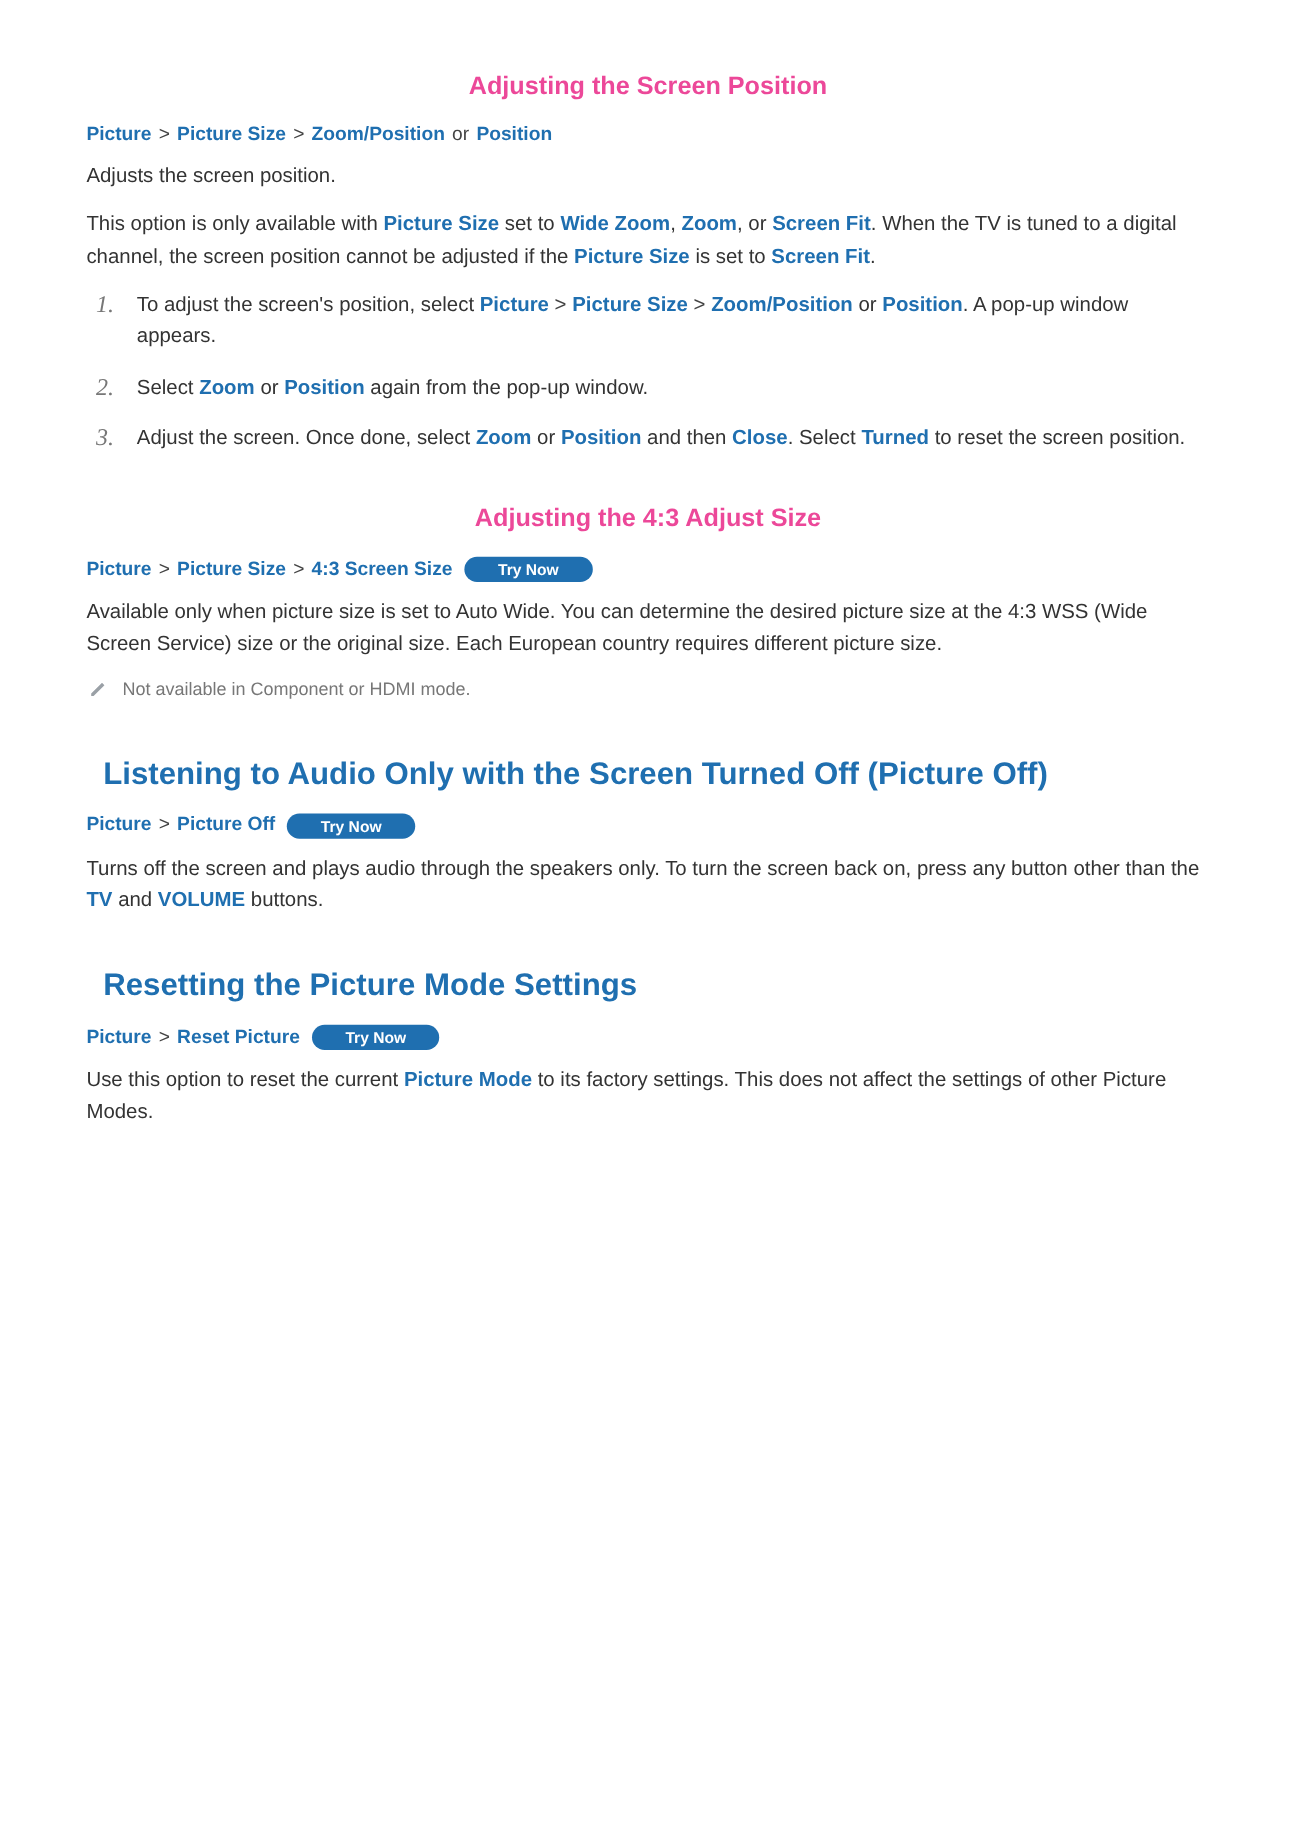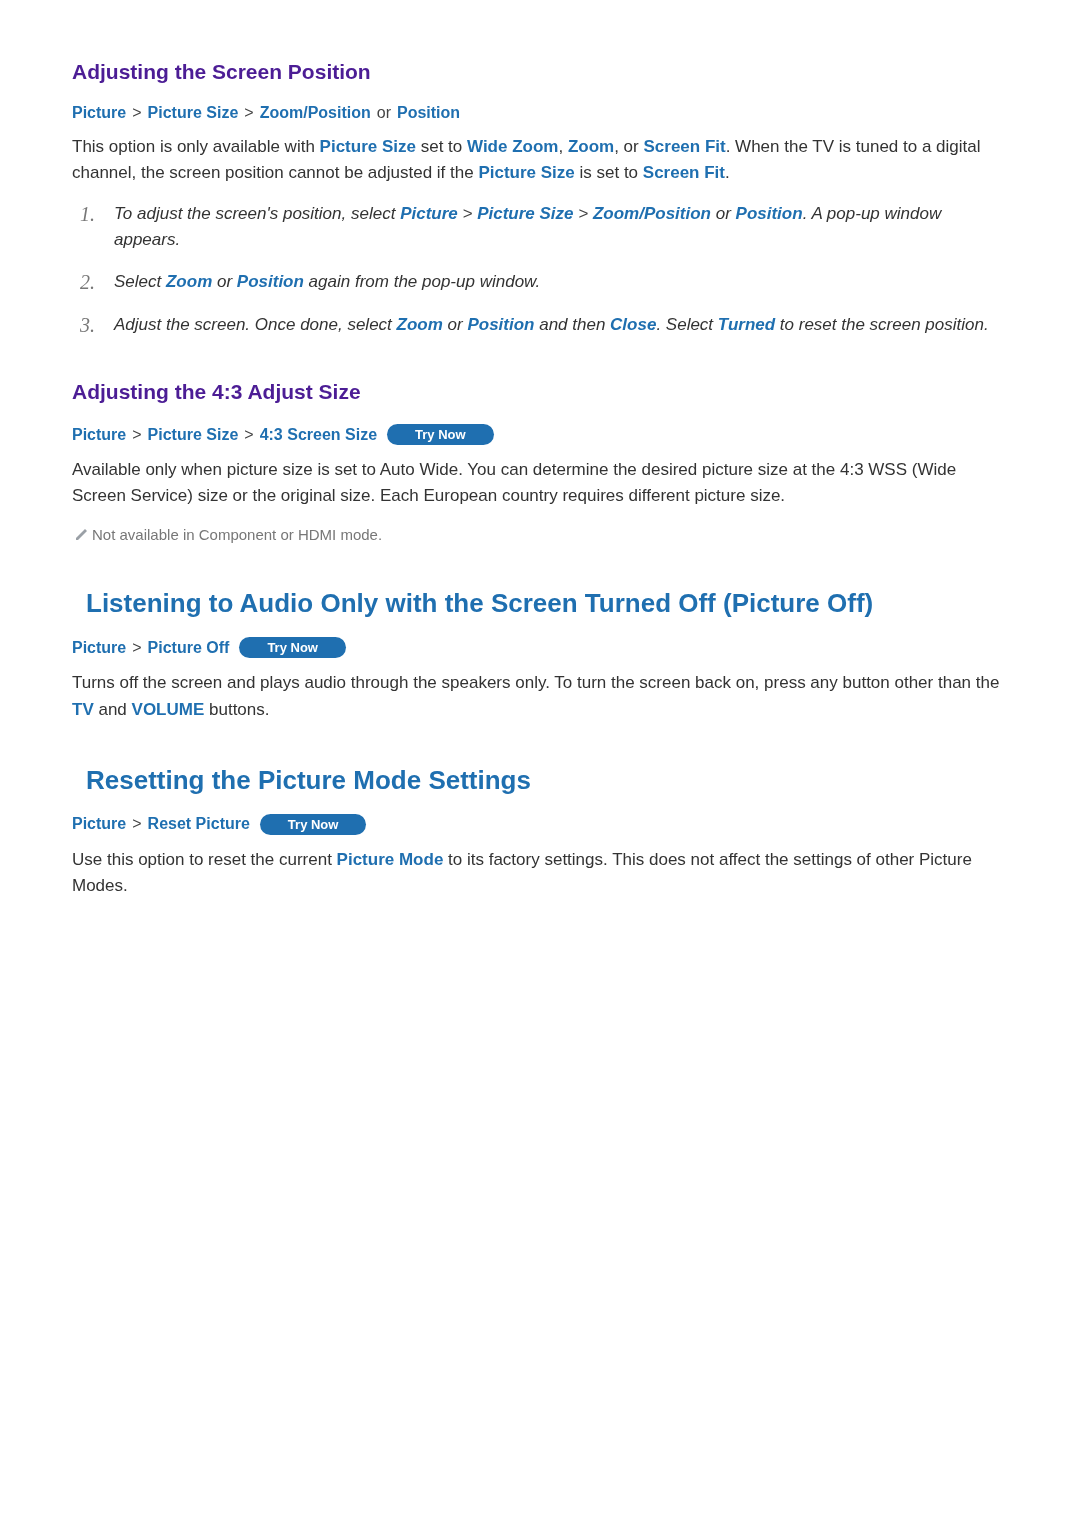--- a/index.html
+++ b/index.html
@@ -3,24 +3,25 @@
 <meta charset="utf-8">
 <style>
   * { box-sizing: border-box; margin: 0; padding: 0; }
   html, body { width: 1080px; background: #fff; }
   body {
     font-family: Arial, Helvetica, sans-serif;
     color: #333;
     padding: 60px 72px 80px 72px;
   }
   .h3 {
-    color: #4c1d95;
+    color: #ec4899;
     font-size: 21px;
     font-weight: 600;
     margin-bottom: 20px;
+    text-align: center;
   }
   .h2 {
     color: #1f6fb0;
     font-size: 26px;
     font-weight: 600;
     margin-bottom: 18px;
     margin-top: 10px;
     margin-left: 14px;
   }
   .crumbs {
@@ -49,21 +50,20 @@
     font-size: 17px;
     line-height: 1.55;
     color: #333;
     margin-bottom: 14px;
   }
   .kw { color: #1f6fb0; font-weight: 600; }
   ol.numlist {
     list-style: none;
     counter-reset: item;
     margin: 8px 0 20px 0;
-    font-style: italic;
   }
   ol.numlist > li {
     counter-increment: item;
     position: relative;
     padding-left: 42px;
     font-size: 17px;
     line-height: 1.55;
     color: #333;
     margin-bottom: 16px;
   }
@@ -73,21 +73,21 @@
     left: 8px;
     top: -2px;
     font-style: italic;
     font-family: Georgia, 'Times New Roman', serif;
     font-size: 20px;
     color: #777;
   }
   .note-row {
     display: flex;
     align-items: flex-start;
-    gap: 4px;
+    gap: 14px;
     margin: 8px 0 20px 2px;
   }
   .note-icon {
     flex: 0 0 auto;
     margin-top: 2px;
   }
   .note-text {
     font-size: 15px;
     color: #777;
     line-height: 1.5;
@@ -104,20 +104,21 @@
   <div class="crumbs">
     <span>Picture</span>
     <span class="sep">&gt;</span>
     <span>Picture Size</span>
     <span class="sep">&gt;</span>
     <span>Zoom/Position</span>
     <span class="plain">or</span>
     <span>Position</span>
   </div>
 
+  <p class="body">Adjusts the screen position.</p>
 
   <p class="body">
     <span>This option is only available with </span><span class="kw">Picture Size</span><span> set to </span><span class="kw">Wide Zoom</span><span>, </span><span class="kw">Zoom</span><span>, or </span><span class="kw">Screen Fit</span><span>. When the TV is tuned to a digital channel, the screen position cannot be adjusted if the </span><span class="kw">Picture Size</span><span> is set to </span><span class="kw">Screen Fit</span><span>.</span>
   </p>
 
   <ol class="numlist">
     <li>
       <span>To adjust the screen's position, select </span><span class="kw">Picture</span>
       <span class="caret">&gt;</span>
       <span class="kw">Picture Size</span>

